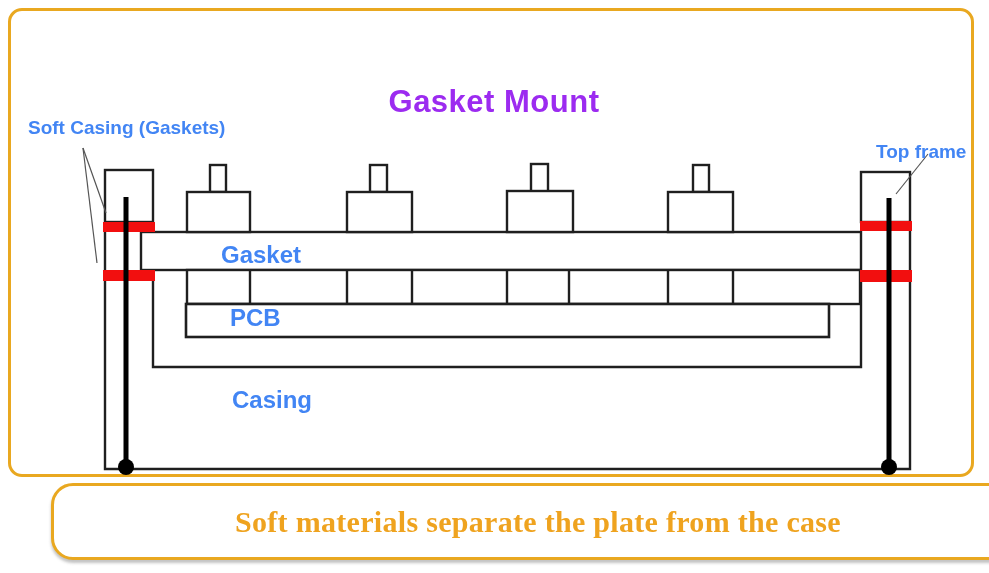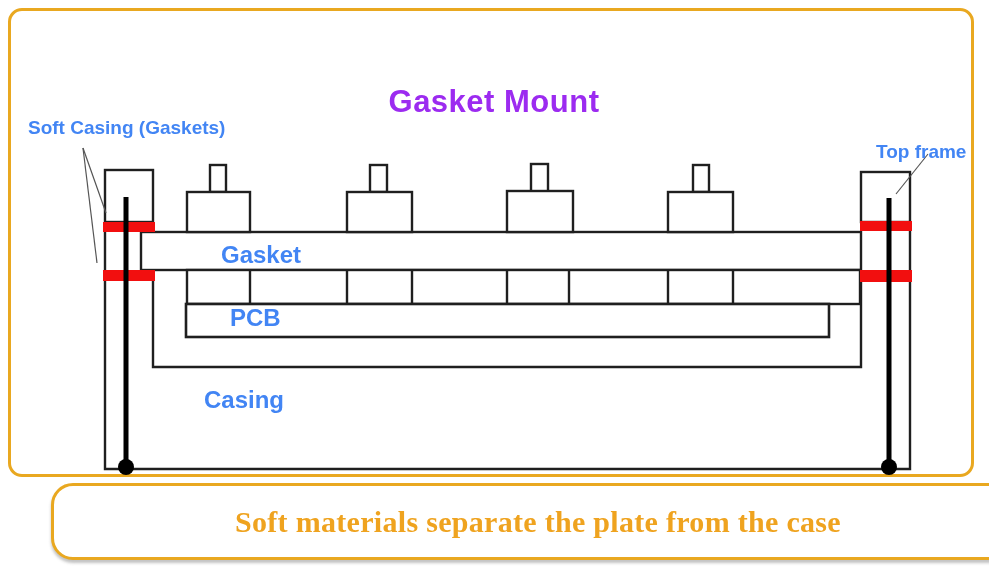--- a/index.html
+++ b/index.html
@@ -59,21 +59,21 @@
 <div id="stage">
 
   <div class="panel"></div>
 
   <div class="title">Gasket Mount</div>
 
   <div class="lbl lbl-sm" style="left:28px;top:117px;">Soft Casing (Gaskets)</div>
   <div class="lbl lbl-sm" style="left:876px;top:141px;text-align:center;">Top frame</div>
   <div class="lbl lbl-md" style="left:221px;top:241px;">Gasket</div>
   <div class="lbl lbl-md" style="left:230px;top:304px;">PCB</div>
-  <div class="lbl lbl-md" style="left:204px;top:386px;">Casing</div>
+  <div class="lbl lbl-md" style="left:232px;top:386px;">Casing</div>
 
   <svg id="diagram" width="989" height="573" viewBox="0 0 989 573">
 
     <path class="ln" d="M105,222 L105,469 L910,469 L910,222"></path>
 
     <path class="ln" d="M153,280 L153,367 L861,367 L861,280"></path>
 
     <rect class="shape" x="141" y="232" width="720" height="38"></rect>
 
     <rect class="shape" x="105" y="170" width="48" height="52"></rect>

